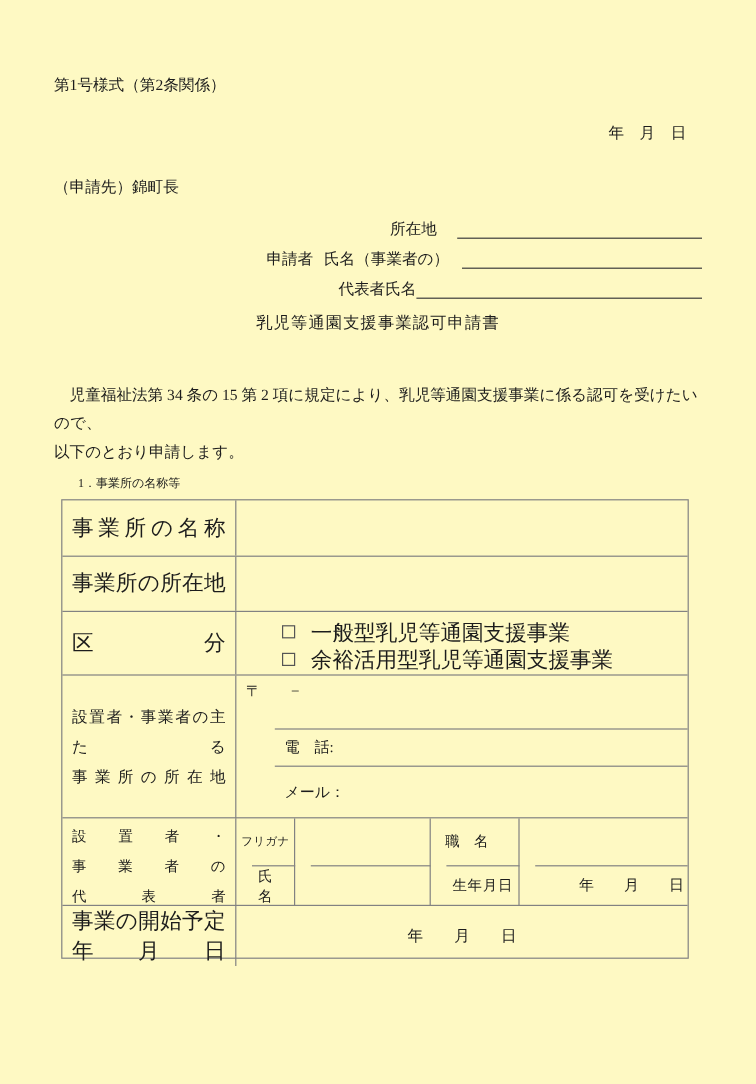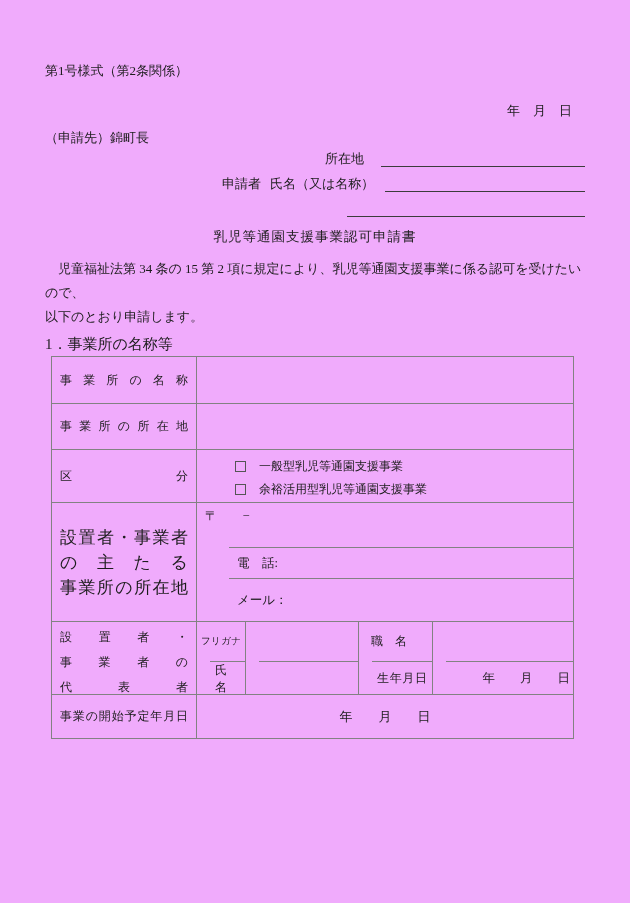--- a/index.html
+++ b/index.html
@@ -4,62 +4,62 @@
 <style>
   * { margin:0; padding:0; box-sizing:border-box; }
   html,body { background:#ffffff; }
   body {
     width:630px; height:903px;
     font-family:"Liberation Serif","DejaVu Serif",serif;
     color:#1c1c1c;
     position:relative;
     overflow:hidden;
   }
-  .page { width:630px; height:903px; padding:64px 45px 0 45px; background:#f0abfc; }
+  .page { width:630px; height:903px; padding:64px 45px 0 45px; background:#fef9c3; }
 
   .form-number { font-size:13px; line-height:14px; }
   .date-line   { font-size:13px; line-height:14px; margin-top:26px; text-align:right; padding-right:13px; }
-  .addressee   { font-size:13px; line-height:14px; margin-top:13px; }
+  .addressee   { font-size:13px; line-height:14px; margin-top:31px; }
 
-  .applicant { position:relative; height:76px; margin-top:2px; font-size:13px; }
+  .applicant { position:relative; height:76px; margin-top:16px; font-size:13px; }
   .ap-row  { position:absolute; height:25px; line-height:20px; }
   .ap-line { position:absolute; height:18px; border-bottom:1px solid #3c3c3c; }
   .ap-addr  { left:0;   top:2px;  width:319px; text-align:right; }
   .ap-line1 { left:336px; top:2px;  right:0; }
   .ap-group { left:177px; top:27px; }
   .ap-name  { left:225px; top:27px; }
   .ap-line2 { left:340px; top:27px; right:0; }
   .ap-rep   { left:0;   top:52px; width:302px; text-align:right; }
   .ap-line3 { left:302px; top:52px; right:0; }
 
   .doc-title { margin-top:6px; text-align:center; font-size:13.5px; line-height:16px; letter-spacing:1px; }
 
-  .body-text { margin-top:12px; font-size:13px; line-height:24px; }
+  .body-text { margin-top:40px; font-size:13px; line-height:24px; }
 
-  .section-heading { margin-top:8px; font-size:15px; line-height:14px; }
+  .section-heading { margin-top:8px; font-size:10px; line-height:14px;margin-left:20px; }
 
   .form-table { width:523px; margin:5px 0 0 6px; border:1px solid #828282; }
   .t-row { display:grid; grid-template-columns:145px 1fr; }
   .t-row + .t-row { border-top:1px solid #828282; }
   .t-label {
     border-right:1px solid #828282;
     padding:0 8px;
     display:flex; flex-direction:column; justify-content:center;
-    font-size:12px; line-height:25px;
+    font-size:18px; line-height:25px;
   }
   .jline { width:100%; text-align:justify; text-align-last:justify; text-justify:inter-character; }
   .r1 { height:46px; } .r2 { height:46px; }
 
   .r3 { height:53px; }
-  .r3 .t-value { padding:5px 0 0 38px; font-size:12px; }
+  .r3 .t-value { padding:5px 0 0 38px; font-size:18px; }
   .chk-row { height:23px; display:flex; align-items:center; }
   .chk-box { width:11px; height:11px; border:1px solid #555; margin-right:13px; flex:none; }
 
   .r4 { grid-template-rows:44px 31px 44px; height:119px; }
-  .r4 .t-label { grid-row:1 / 4; font-size:17px; }
+  .r4 .t-label { grid-row:1 / 4; font-size:13px; }
   .v-sub { grid-column:2; font-size:12.5px; padding:0 8px; }
   .v-postal { padding-top:5px; }
   .v-phone, .v-mail { border-top:1px solid #828282; display:flex; align-items:center;margin-left:32px; }
 
   .r5 { grid-template-columns:145px 49px 113px 74px 1fr; grid-template-rows:39px 34px; height:73px; }
   .r5 .t-label { grid-row:1 / 3; font-size:12px; padding-top:3px; justify-content:space-between; }
   .c { display:flex; align-items:center; font-size:12px; }
   .c-bordr { border-right:1px solid #828282; }
   .c-topb  { border-top:1px solid #828282;margin-left:13px; }
   .c-furi  { padding:0 4px; font-size:9.5px; }
@@ -79,22 +79,23 @@
   <div class="form-number">第1号様式（第2条関係）</div>
 
   <div class="date-line">年　月　日</div>
 
   <div class="addressee">（申請先）錦町長</div>
 
   <div class="applicant">
     <span class="ap-row ap-addr">所在地</span>
     <span class="ap-line ap-line1"></span>
     <span class="ap-row ap-group">申請者</span>
-    <span class="ap-row ap-name">氏名（又は名称）</span>
+    <span class="ap-row ap-name">氏名（事業者の）</span>
     <span class="ap-line ap-line2"></span>
+    <span class="ap-row ap-rep">代表者氏名</span>
     <span class="ap-line ap-line3"></span>
   </div>
 
   <div class="doc-title">乳児等通園支援事業認可申請書</div>
 
   <div class="body-text">
     <div>　児童福祉法第 34 条の 15 第 2 項に規定により、乳児等通園支援事業に係る認可を受けたいので、</div>
     <div>以下のとおり申請します。</div>
   </div>
 

